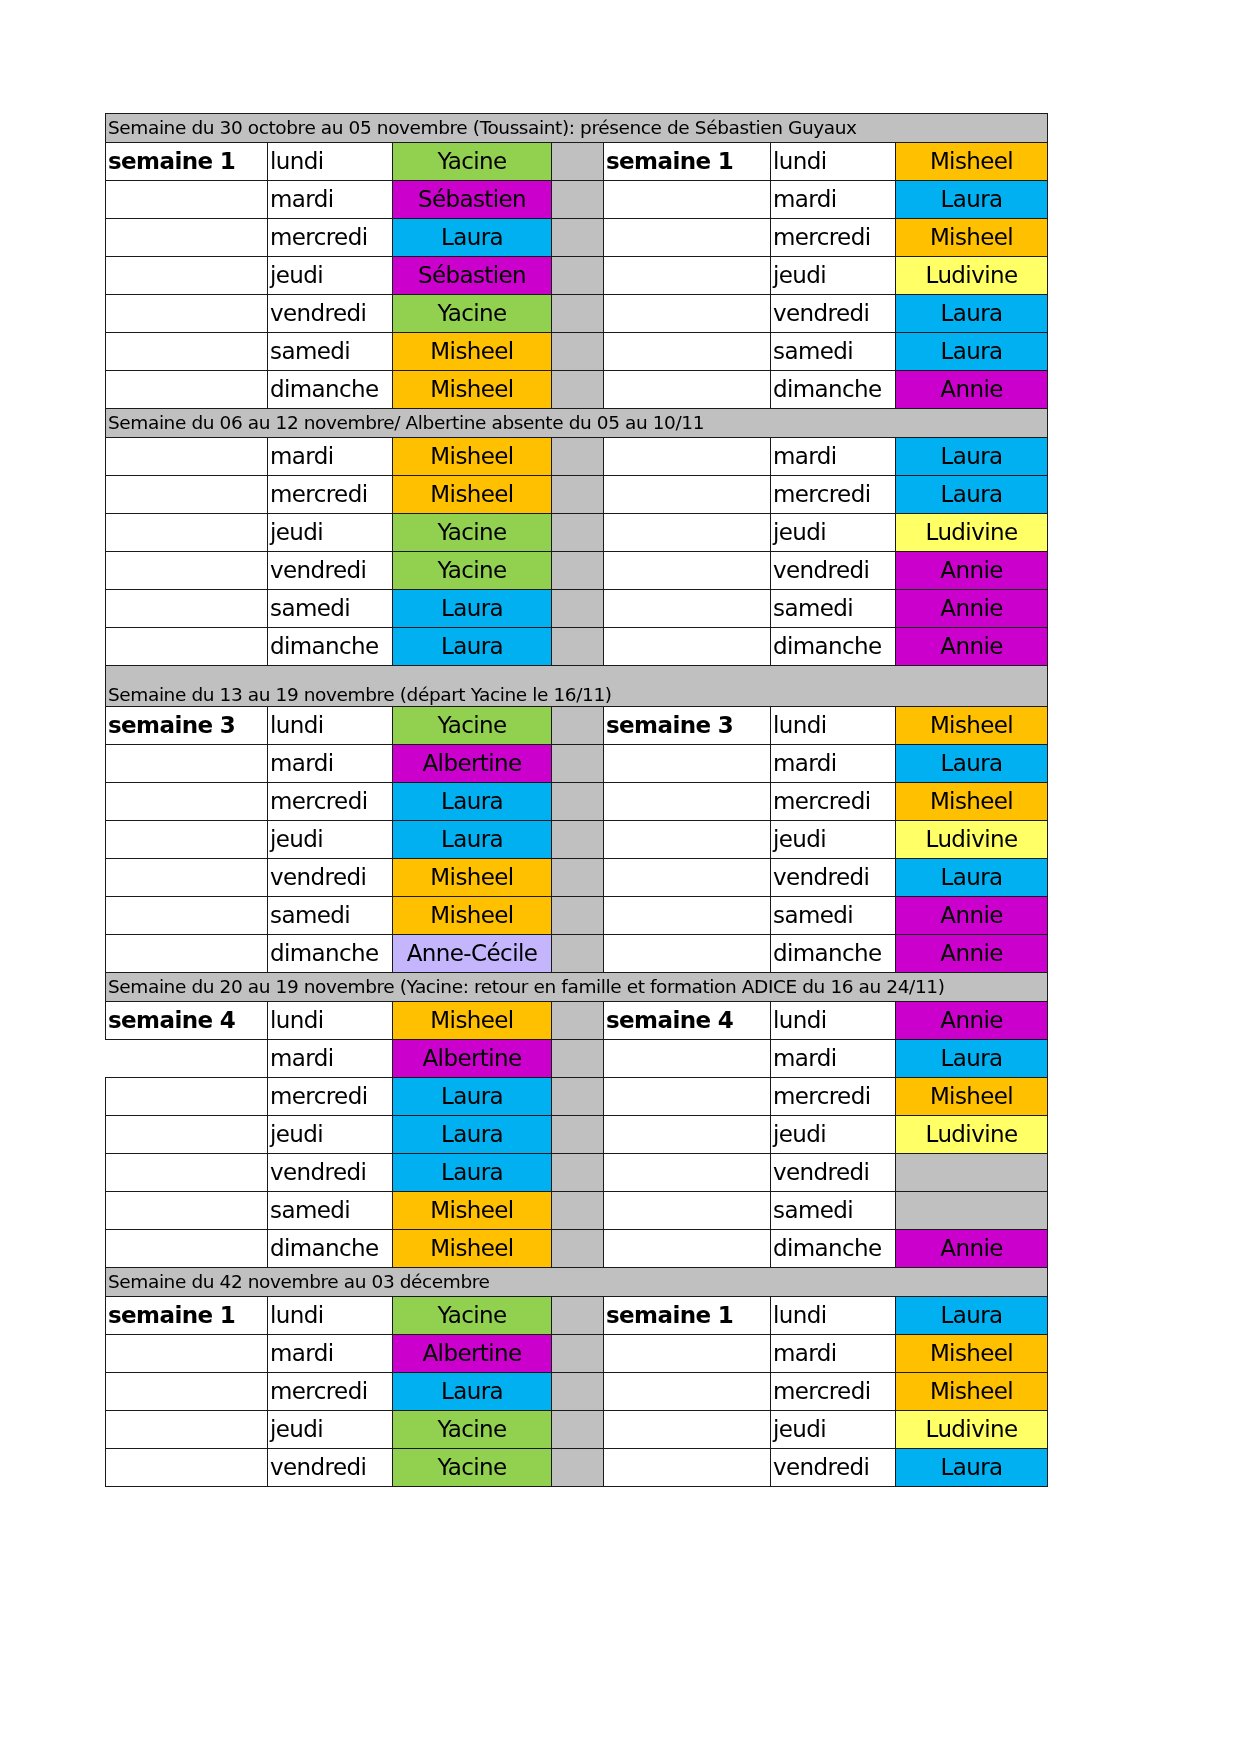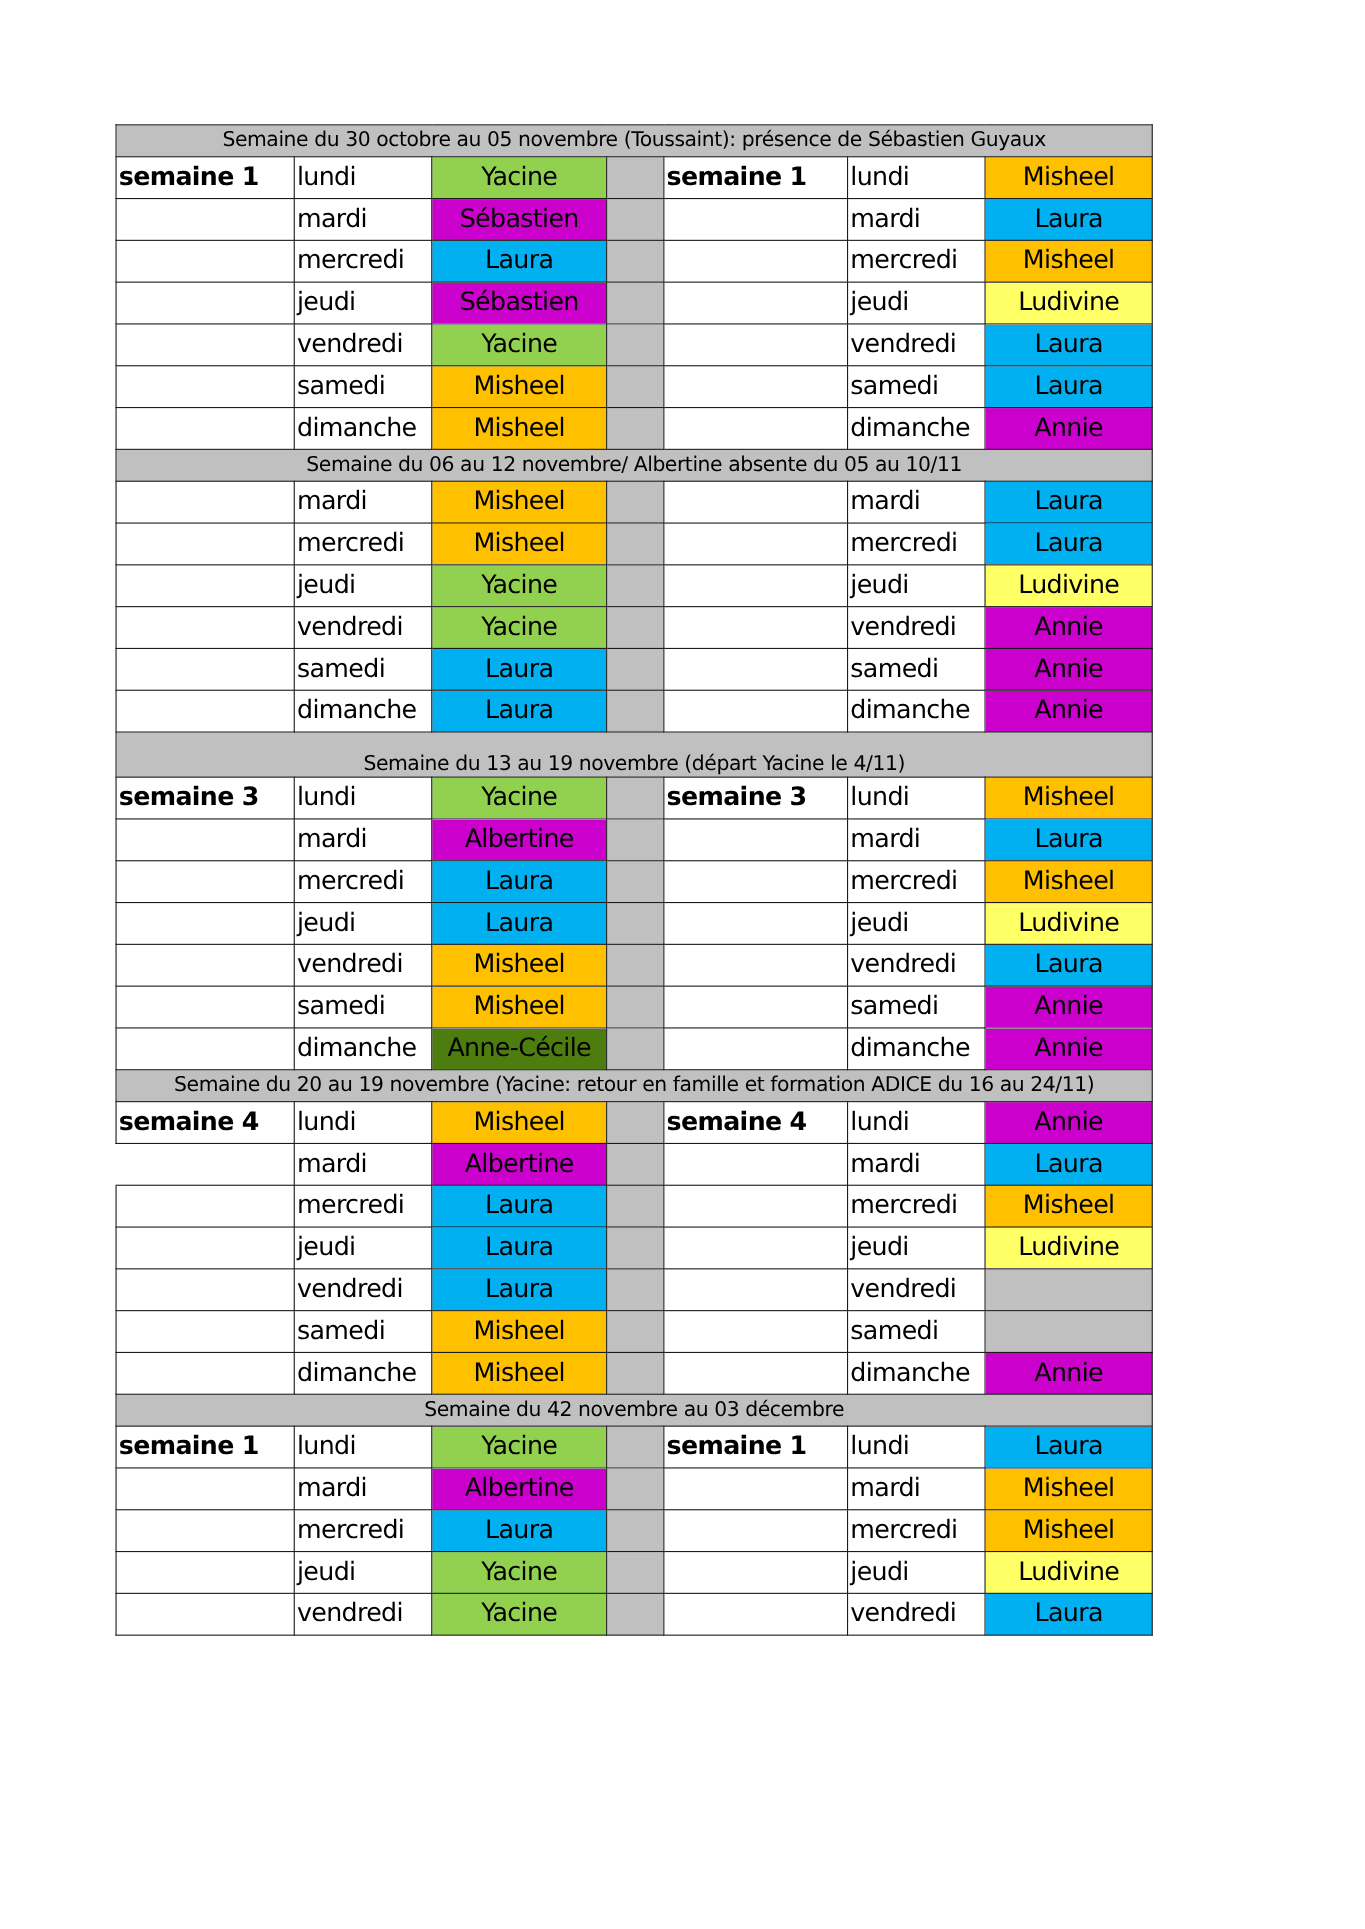--- a/index.html
+++ b/index.html
@@ -11,21 +11,21 @@
   col.c-day  { width:125px; }
   col.c-name { width:159px; }
   col.c-gap  { width:52px; }
   col.c-week2 { width:167px; }
   col.c-day2 { width:125px; }
   col.c-name2 { width:152px; }
   td { border:1.5px solid #1a1a1a; padding:0 2px; height:37px; font-size:23px;
        white-space:nowrap; overflow:hidden; line-height:37px; letter-spacing:-0.6px; }
   td.hdr { background:#c0c0c0; font-weight:bold; text-align:center; height:37px; font-size:23px; }
   td.hdr-gap { border-top:none; border-bottom:none; background:#fff; }
-  td.note { background:#c0c0c0; font-size:18.5px; height:28px; line-height:28px; letter-spacing:-0.4px;text-align:center; }
+  td.note { background:#c0c0c0; font-size:18.5px; height:28px; line-height:28px; letter-spacing:-0.4px; }
   td.note.tall { height:38px; line-height:18px; vertical-align:bottom; padding-bottom:2px; }
   td.week { font-weight:bold; }
   td.name { text-align:center; }
   td.gap { background:#c0c0c0; }
   td.noleft { border-left:none; }
 </style>
 </head>
 <body>
 
 <div id="sheet">
@@ -157,21 +157,21 @@
         <tr>
           <td class="week"></td>
           <td>dimanche</td>
           <td class="name" style="background: rgb(0, 176, 240);">Laura</td>
           <td class="gap"></td>
           <td class="week"></td>
           <td>dimanche</td>
           <td class="name" style="background: rgb(204, 0, 204);">Annie</td>
         </tr>
         <tr>
-          <td colspan="7" class="note tall">Semaine du 13 au 19 novembre (départ Yacine le 4/11)</td>
+          <td colspan="7" class="note tall">Semaine du 13 au 19 novembre (départ Yacine le 16/11)</td>
         </tr>
         <tr>
           <td class="week">semaine 3</td>
           <td>lundi</td>
           <td class="name" style="background: rgb(146, 208, 80);">Yacine</td>
           <td class="gap"></td>
           <td class="week">semaine 3</td>
           <td>lundi</td>
           <td class="name" style="background: rgb(255, 192, 0);">Misheel</td>
         </tr>
@@ -216,21 +216,21 @@
           <td>samedi</td>
           <td class="name" style="background: rgb(255, 192, 0);">Misheel</td>
           <td class="gap"></td>
           <td class="week"></td>
           <td>samedi</td>
           <td class="name" style="background: rgb(204, 0, 204);">Annie</td>
         </tr>
         <tr>
           <td class="week"></td>
           <td>dimanche</td>
-          <td class="name" style="background: #4d7c0f; margin-left: 24px;">Anne-Cécile</td>
+          <td class="name" style="background: #c4b5fd; margin-left: 24px;">Anne-Cécile</td>
           <td class="gap"></td>
           <td class="week"></td>
           <td>dimanche</td>
           <td class="name" style="background: rgb(204, 0, 204);">Annie</td>
         </tr>
         <tr>
           <td colspan="7" class="note">Semaine du 20 au 19 novembre (Yacine: retour en famille et formation ADICE du 16 au 24/11)</td>
         </tr>
         <tr>
           <td class="week">semaine 4</td>

